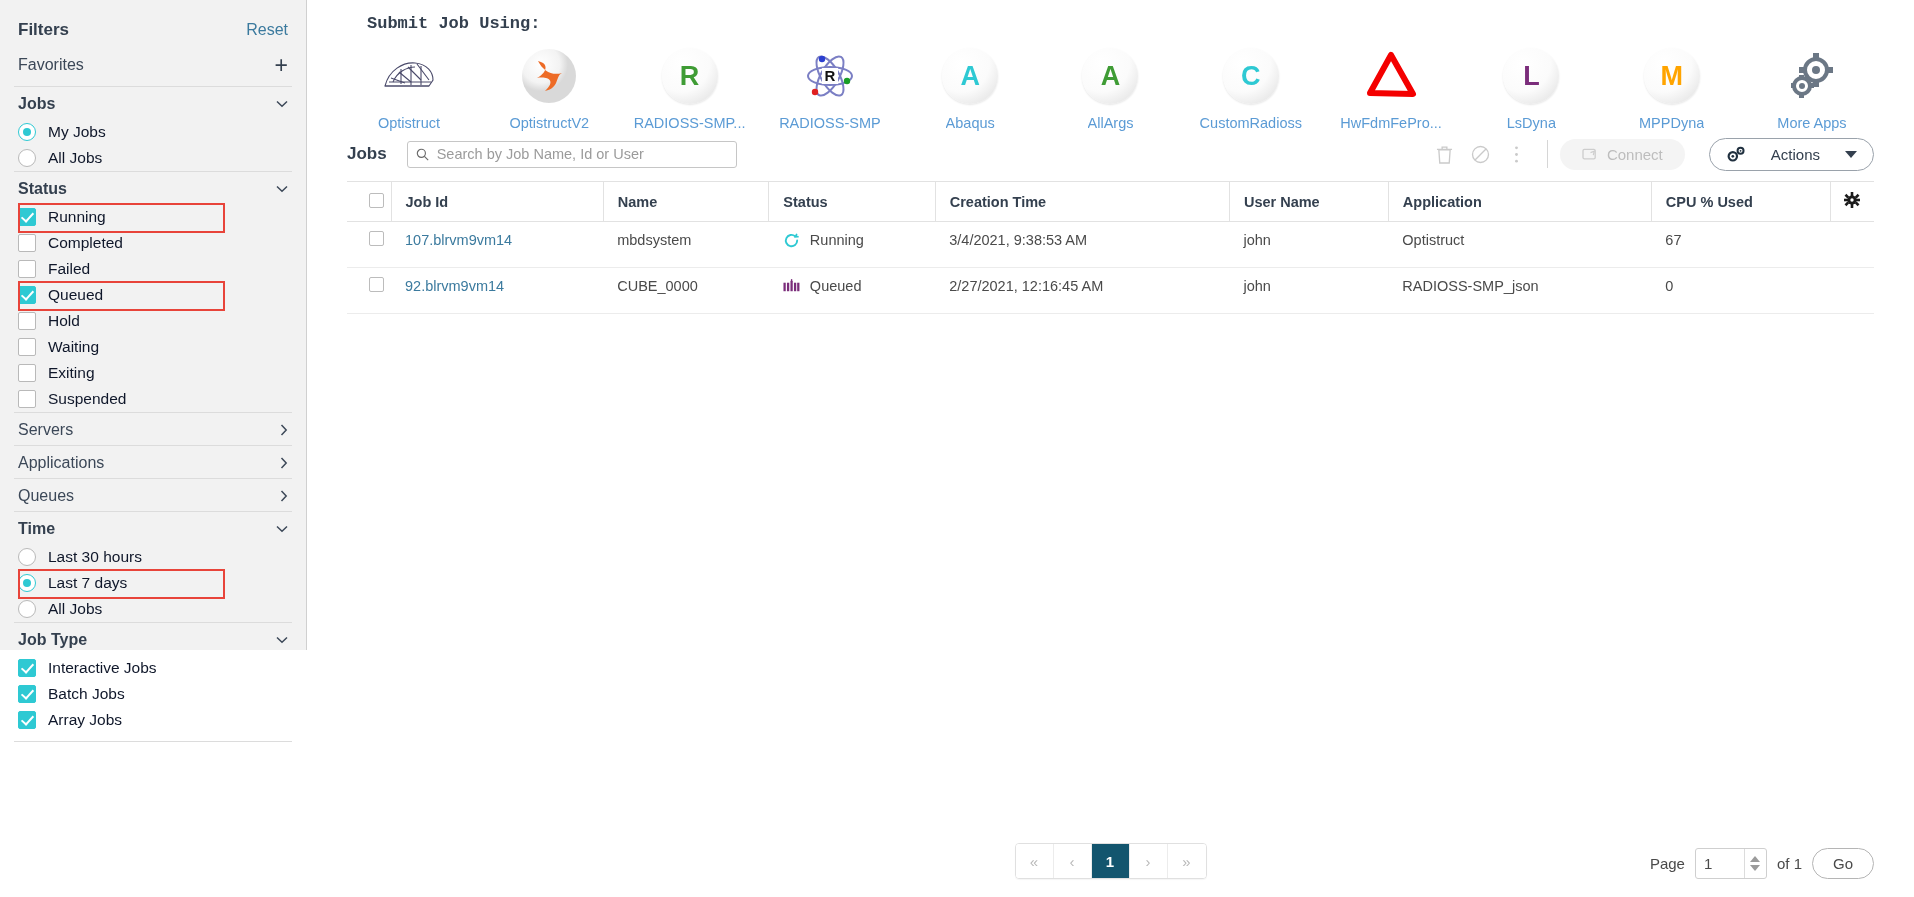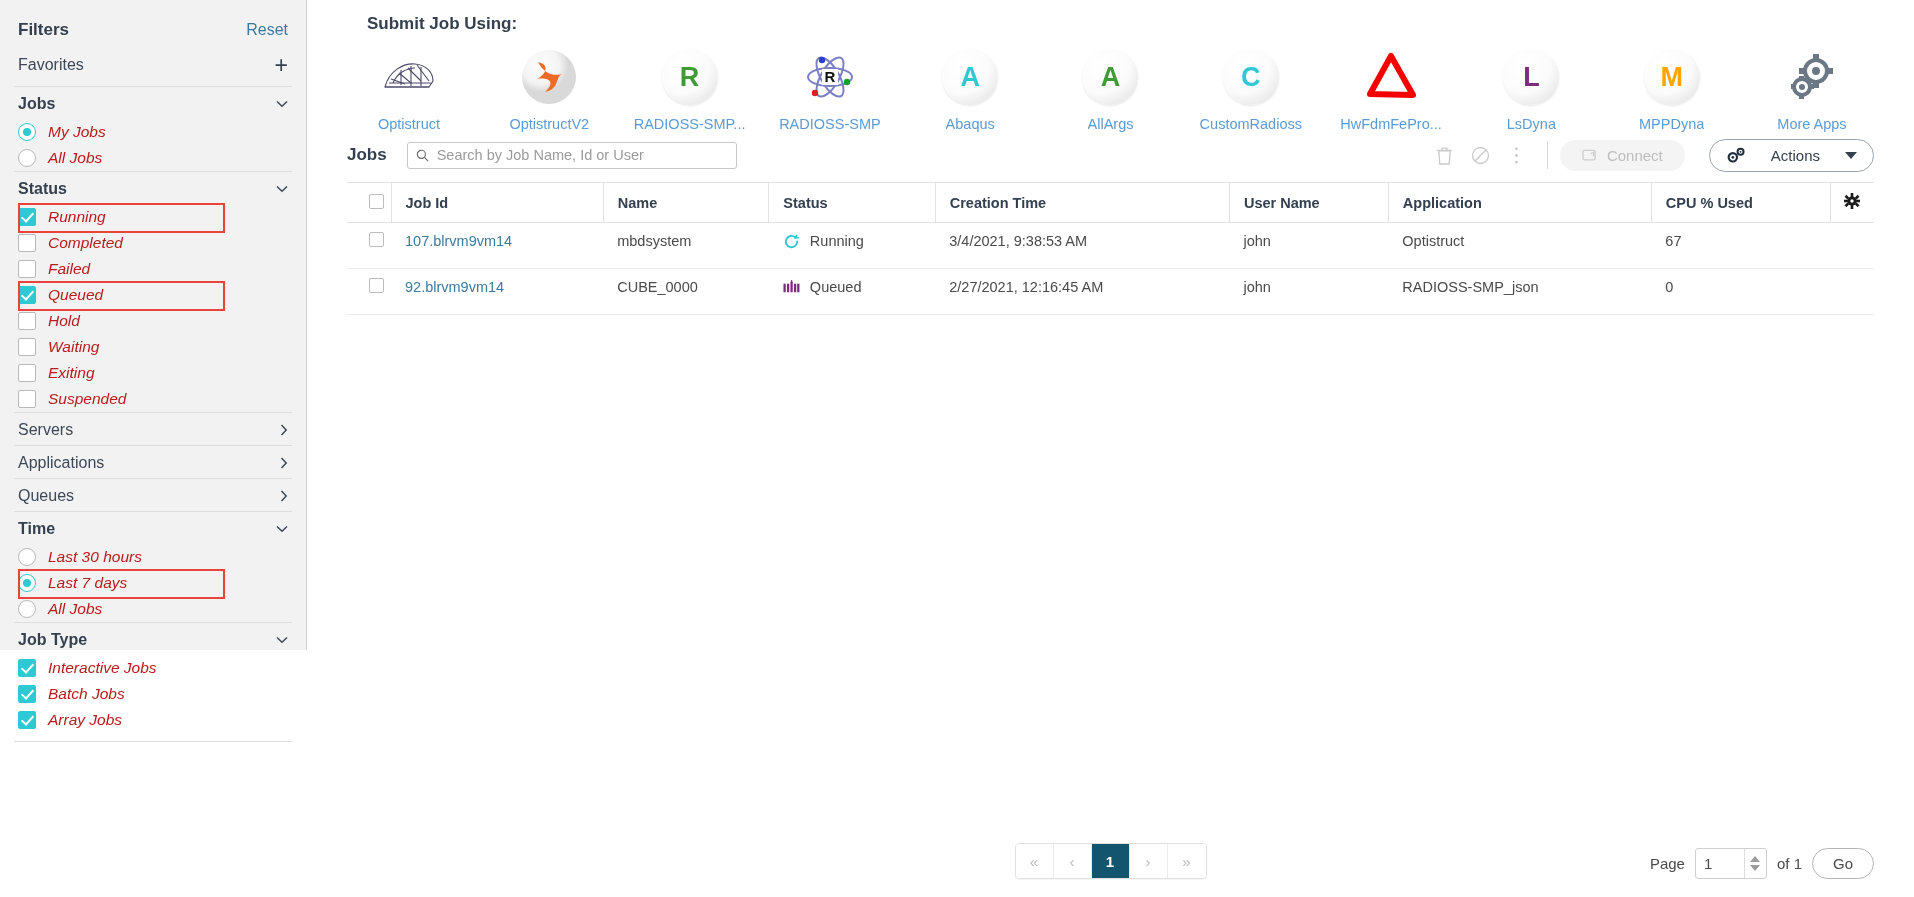--- a/index.html
+++ b/index.html
@@ -44,21 +44,21 @@
   .sb-sec-head.bold .sb-sec-title { font-weight: bold; color: #34404f; }
   .sb-sec-title { font-size: 16px; color: #3c4858; }
   .chev { color: #3c4858; font-size: 11px; }
   .chev svg { display:block; }
 
   .opt-row {
     display: flex; align-items: center;
     padding: 4px 4px; gap: 12px;
     cursor: pointer; position: relative;
   }
-  .opt-label { font-size: 15.5px; color: #b91c1c; font-style: italic; }
+  .opt-label { font-size: 15.5px; color: #0f172a; }
 
   
   .radio {
     width: 18px; height: 18px; border-radius: 50%;
     border: 1.6px solid #b9b9b9; background: #fff;
     display: inline-block; position: relative; flex: none;
   }
   .radio.on { border-color: #2ec9d3; }
   .radio.on::after {
     content: ""; position: absolute; left: 4px; top: 4px;
@@ -83,20 +83,21 @@
     width: 207px; height: 30px;
     border: 2.5px solid #e8443a; pointer-events: none;
   }
 
   
   .main { flex: 1; height: 897px; position: relative; background: #fff; }
 
   .submit-title {
     font-size: 17px; font-weight: bold; color: #34404f;
     padding: 14px 0 0 60px;
+    font-family: Liberation Mono, monospace;
   }
   .apps {
     display: flex; align-items: flex-start;
     padding: 14px 40px 0 40px;
     justify-content: space-between;
   }
   .app-item {
     display: flex; flex-direction: column; align-items: center;
     width: 124px; cursor: pointer;
   }

